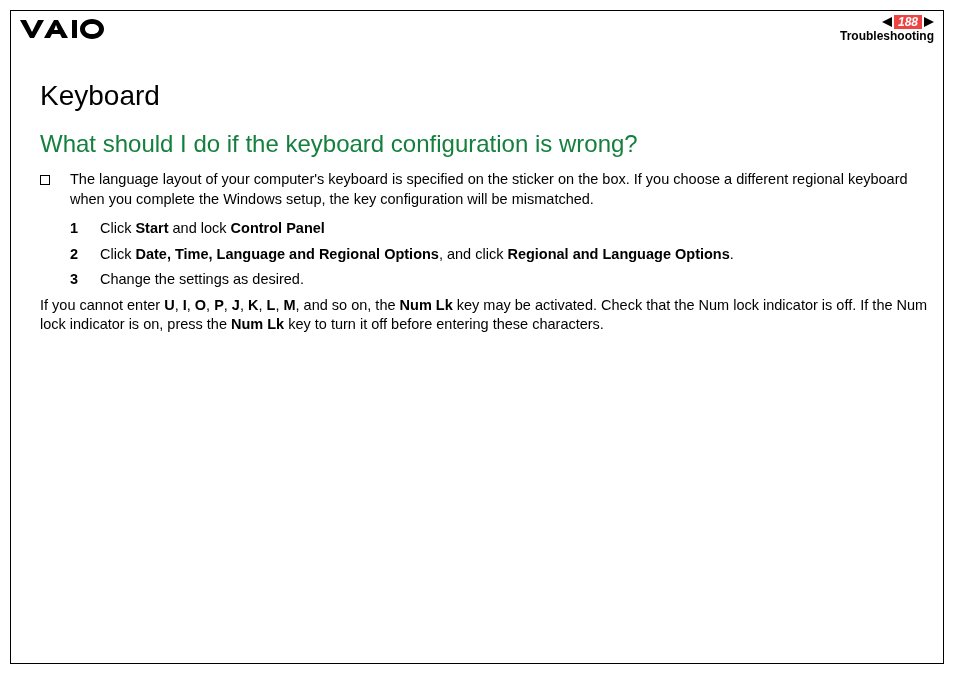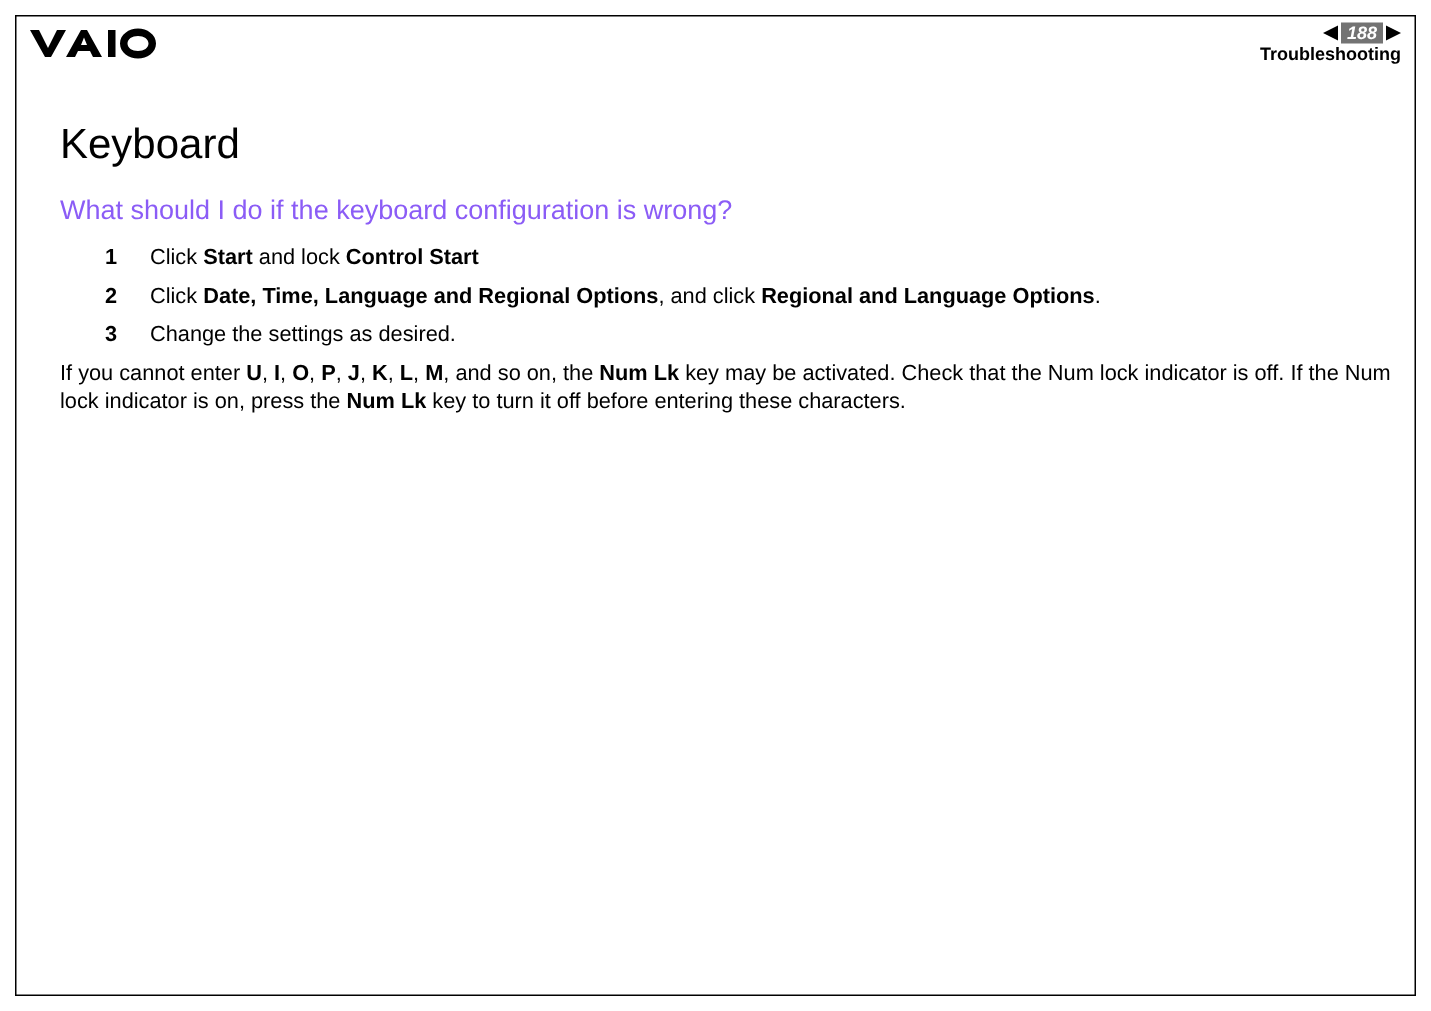--- a/index.html
+++ b/index.html
@@ -40,21 +40,21 @@
   }
   .arrow-left, .arrow-right {
     width: 0; height: 0;
     border-top: 5px solid transparent;
     border-bottom: 5px solid transparent;
     cursor: pointer;
   }
   .arrow-left { border-right: 10px solid #000; }
   .arrow-right { border-left: 10px solid #000; }
   .page-num-box {
-    background: #737373;
+    background: #ef4444;
     color: #fff;
     padding: 0 4px;
     font-size: 12px;
     font-style: italic;
     font-weight: bold;
     line-height: 14px;
   }
   .section-label {
     font-size: 12px;
     font-weight: bold;
@@ -65,22 +65,22 @@
     position: absolute;
     top: 80px;
     left: 40px;
     right: 25px;
   }
   h1 {
     font-size: 28px;
     font-weight: normal;
   }
   h2 {
-    color: #8b5cf6;
-    font-size: 18px;
+    color: #15803d;
+    font-size: 24px;
     font-weight: normal;
     margin-bottom: 12px;
     margin-top: 18px;
   }
   .bullet-row {
     display: flex;
     align-items: flex-start;
     margin-bottom: 10px;
     font-size: 14.5px;
     line-height: 1.35;
@@ -142,26 +142,30 @@
     </div>
     <div class="section-label">Troubleshooting</div>
   </div>
 </div>
 
 <div class="content">
   <h1>Keyboard</h1>
 
   <h2>What should I do if the keyboard configuration is wrong?</h2>
 
+  <div class="bullet-row">
+    <div class="bullet-marker"><span class="square-bullet"></span></div>
+    <div>The language layout of your computer's keyboard is specified on the sticker on the box. If you choose a different regional keyboard when you complete the Windows setup, the key configuration will be mismatched.</div>
+  </div>
 
 
   <div class="num-list">
     <div class="num-row">
       <div class="num-marker">1</div>
-      <div><span>Click </span><b>Start</b><span> and lock </span><b>Control Start</b></div>
+      <div><span>Click </span><b>Start</b><span> and lock </span><b>Control Panel</b></div>
     </div>
     <div class="num-row">
       <div class="num-marker">2</div>
       <div><span>Click </span><b>Date, Time, Language and Regional Options</b><span>, and click </span><b>Regional and Language Options</b><span>.</span></div>
     </div>
     <div class="num-row">
       <div class="num-marker">3</div>
       <div>Change the settings as desired.</div>
     </div>
   </div>

